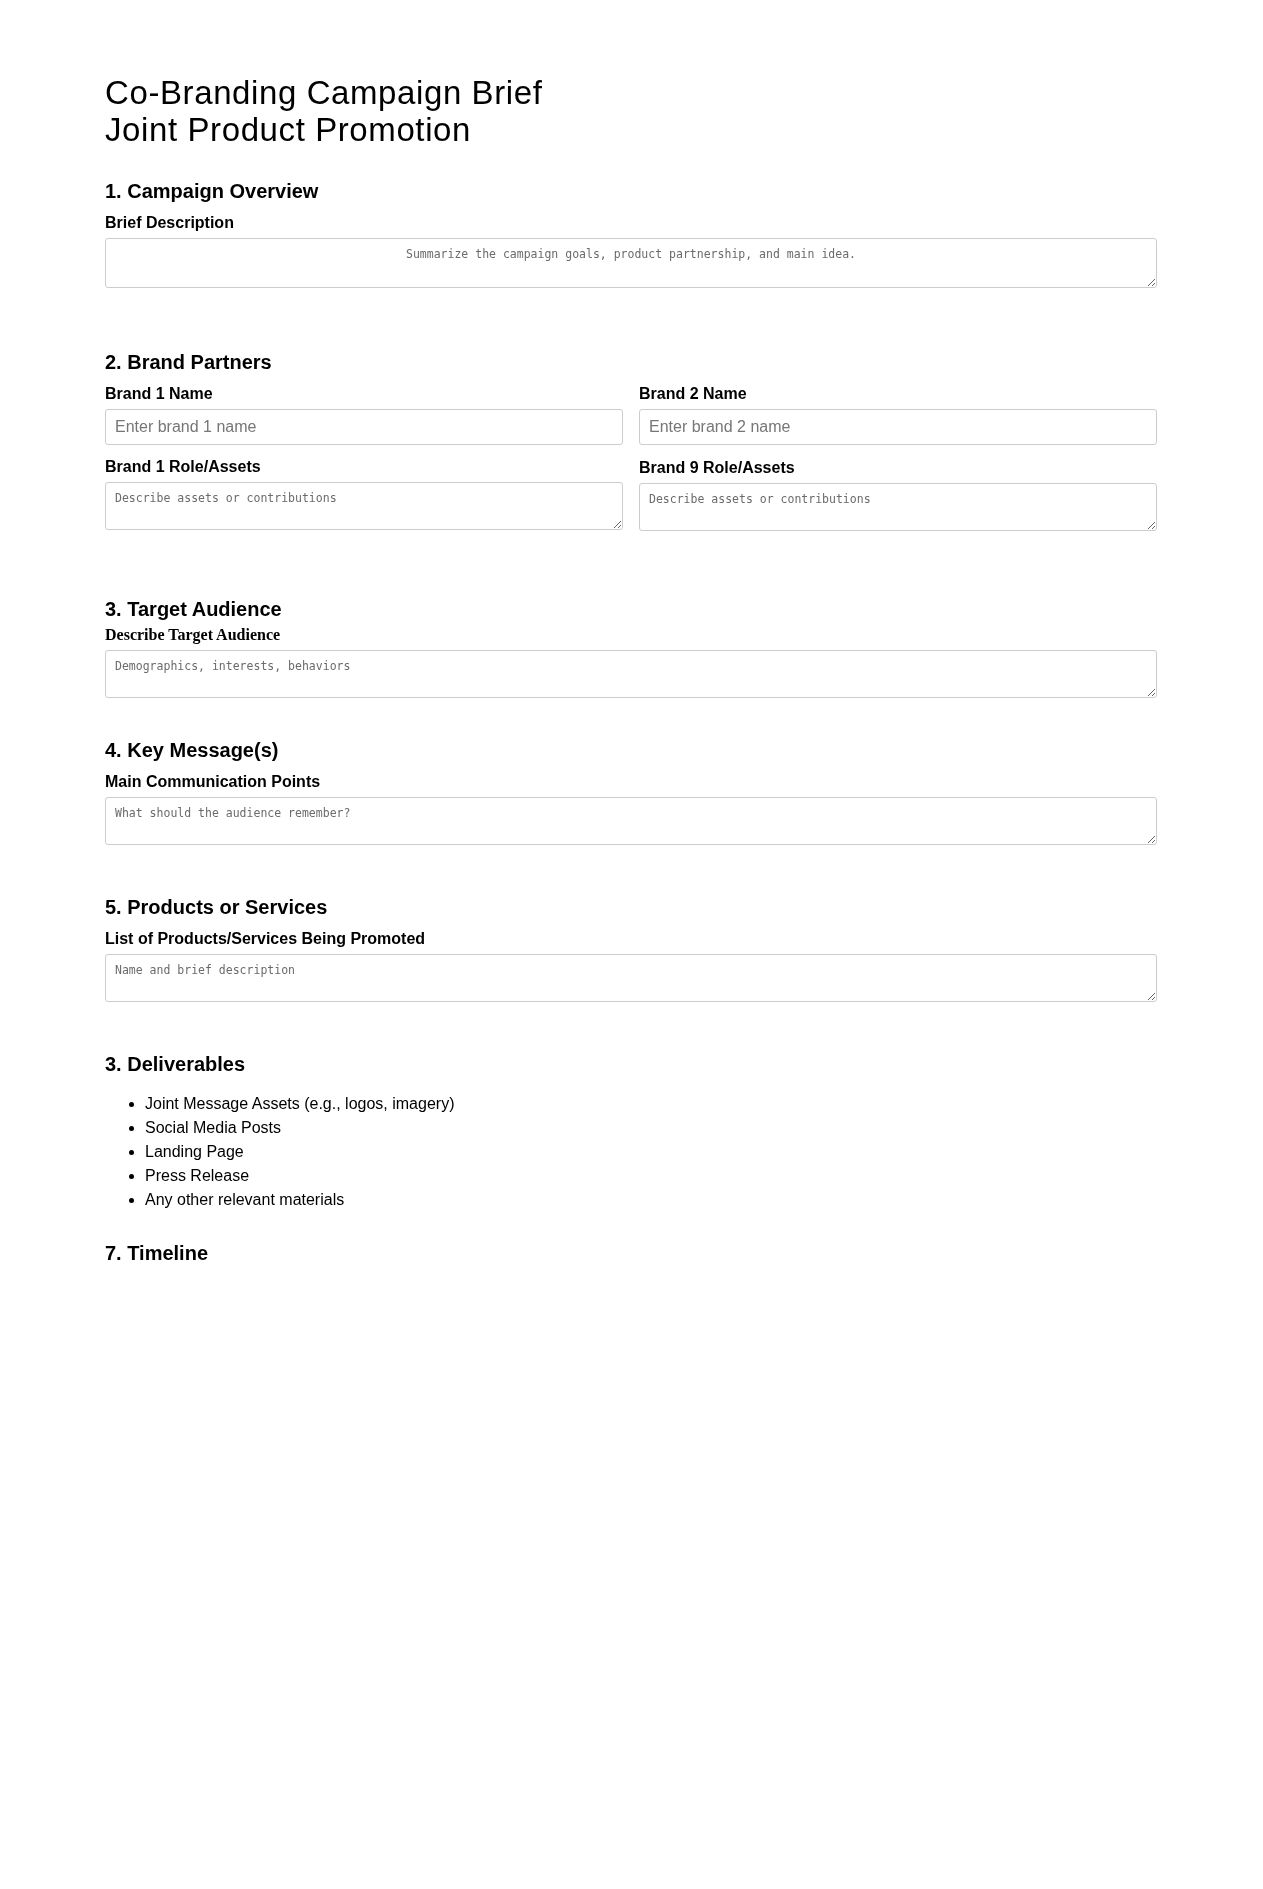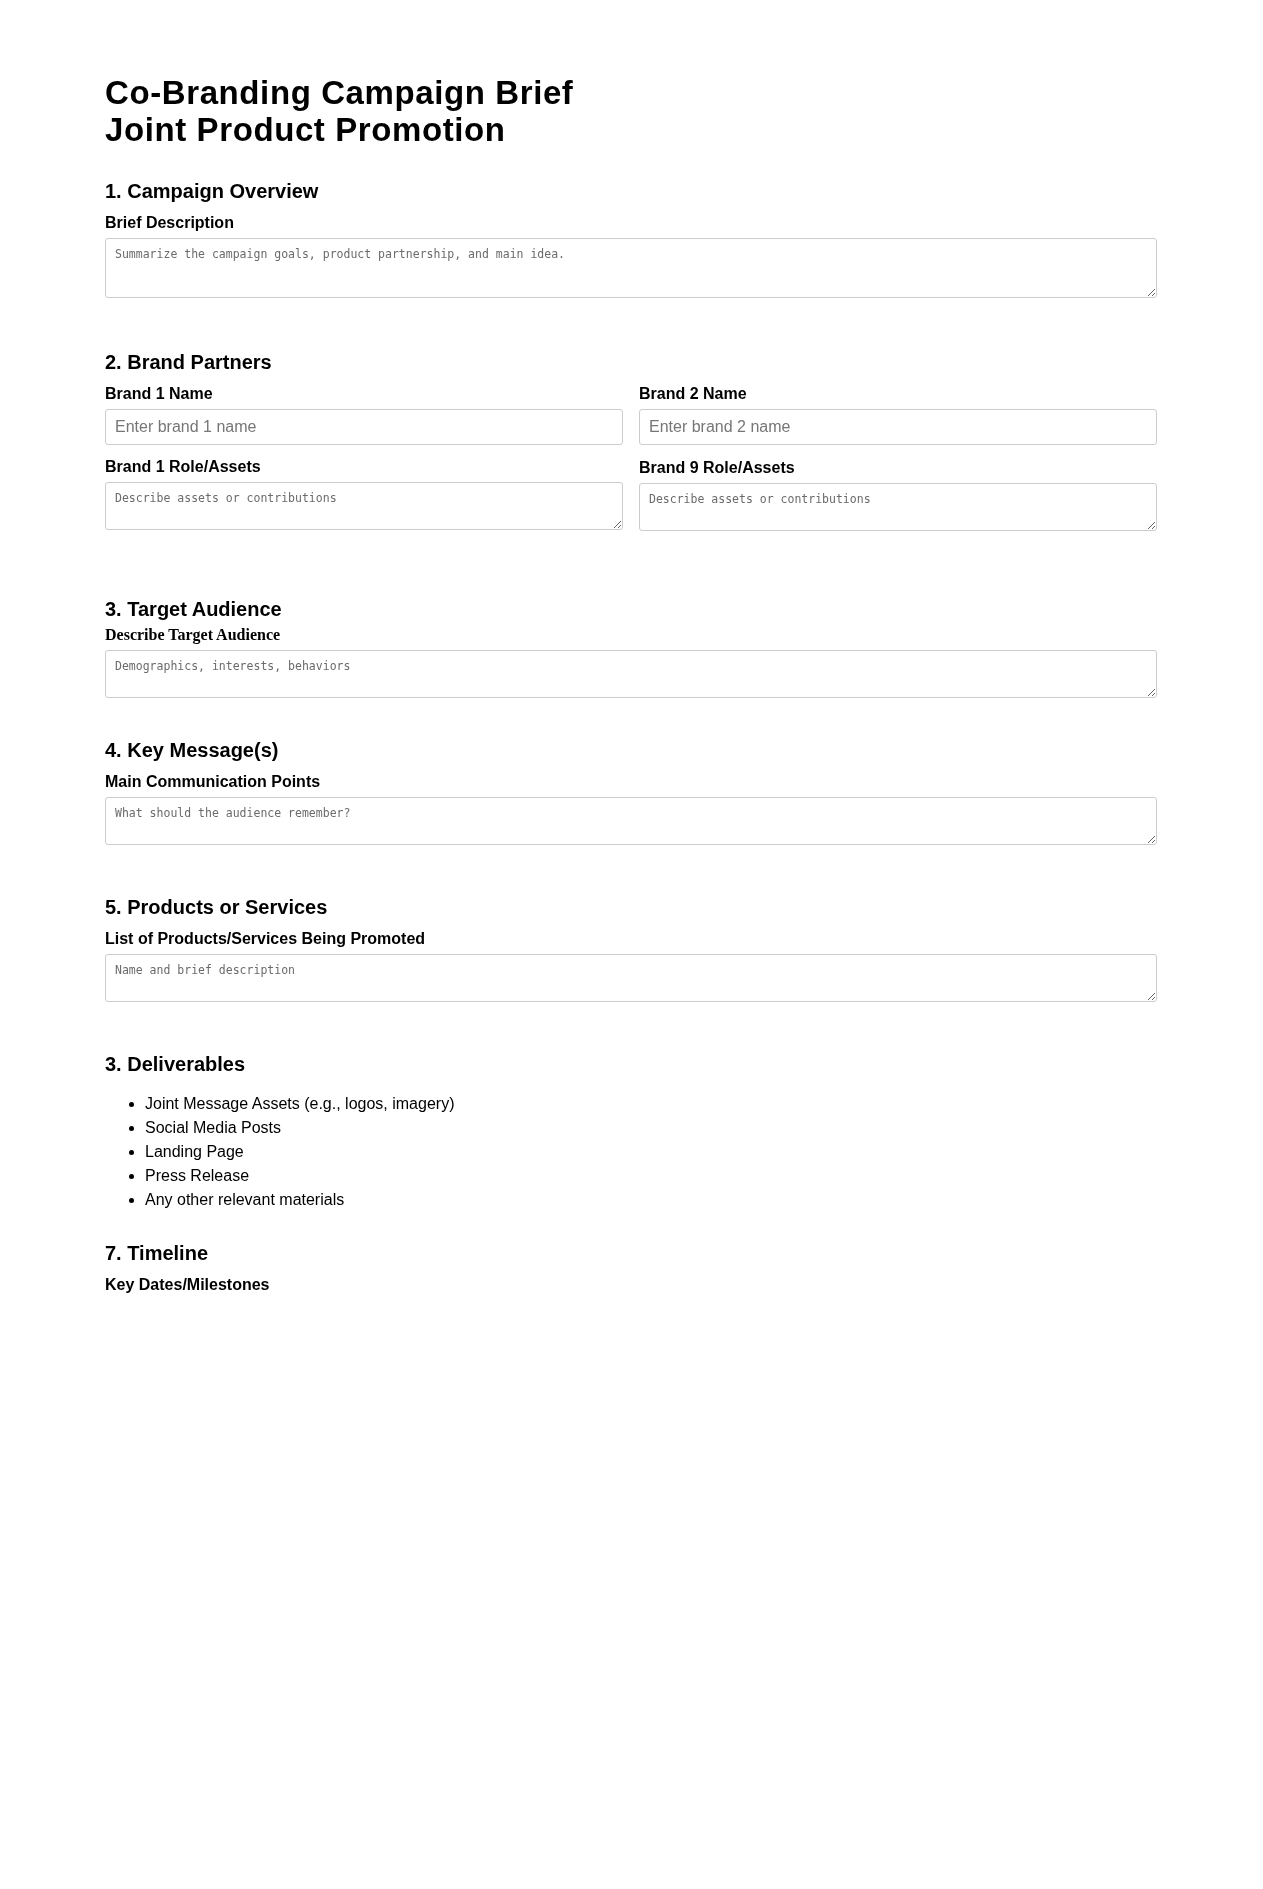--- a/index.html
+++ b/index.html
@@ -19,21 +19,21 @@
       height: 1306px;
       overflow: hidden;
     }
     h1 {
       margin: 0;
       position: absolute;
       top: 74px;
       left: 0;
       font-size: 33px;
       line-height: 37px;
-      font-weight: bold;
+      font-weight: normal;
       letter-spacing: 0.6px;
     }
     h1 span { display: block; }
     .section { position: absolute; left: 0; width: 1052px; }
     h2 {
       margin: 0;
       font-size: 20px;
       line-height: 24px;
       font-weight: bold;
     }
@@ -85,21 +85,21 @@
 <div class="page">
 
   <h1>
     <span>Co-Branding Campaign Brief</span>
     <span>Joint Product Promotion</span>
   </h1>
 
   <div class="section" style="top:179px;">
     <h2>1. Campaign Overview</h2>
     <label class="label" style="margin-top:10px;">Brief Description</label>
-    <textarea class="field" style="height: 60px;" placeholder="Summarize the campaign goals, product partnership, and main idea."></textarea>
+    <textarea class="field" style="height: 50px; text-align: center;" placeholder="Summarize the campaign goals, product partnership, and main idea."></textarea>
   </div>
 
   <div class="section" style="top:350px;">
     <h2>2. Brand Partners</h2>
     <div class="row">
       <div class="col">
         <label class="label" style="margin-top:10px;">Brand 1 Name</label>
         <input class="field" type="text" placeholder="Enter brand 1 name" style="">
       </div>
       <div class="col">
@@ -143,16 +143,15 @@
       <li>Joint Message Assets (e.g., logos, imagery)</li>
       <li>Social Media Posts</li>
       <li>Landing Page</li>
       <li>Press Release</li>
       <li>Any other relevant materials</li>
     </ul>
   </div>
 
   <div class="section" style="top:1241px;">
     <h2>7. Timeline</h2>
-    <label class="label" style="margin-top:10px;">Key Dates/Milestones</label>
   </div>
 
 </div>
 
 </body></html>

